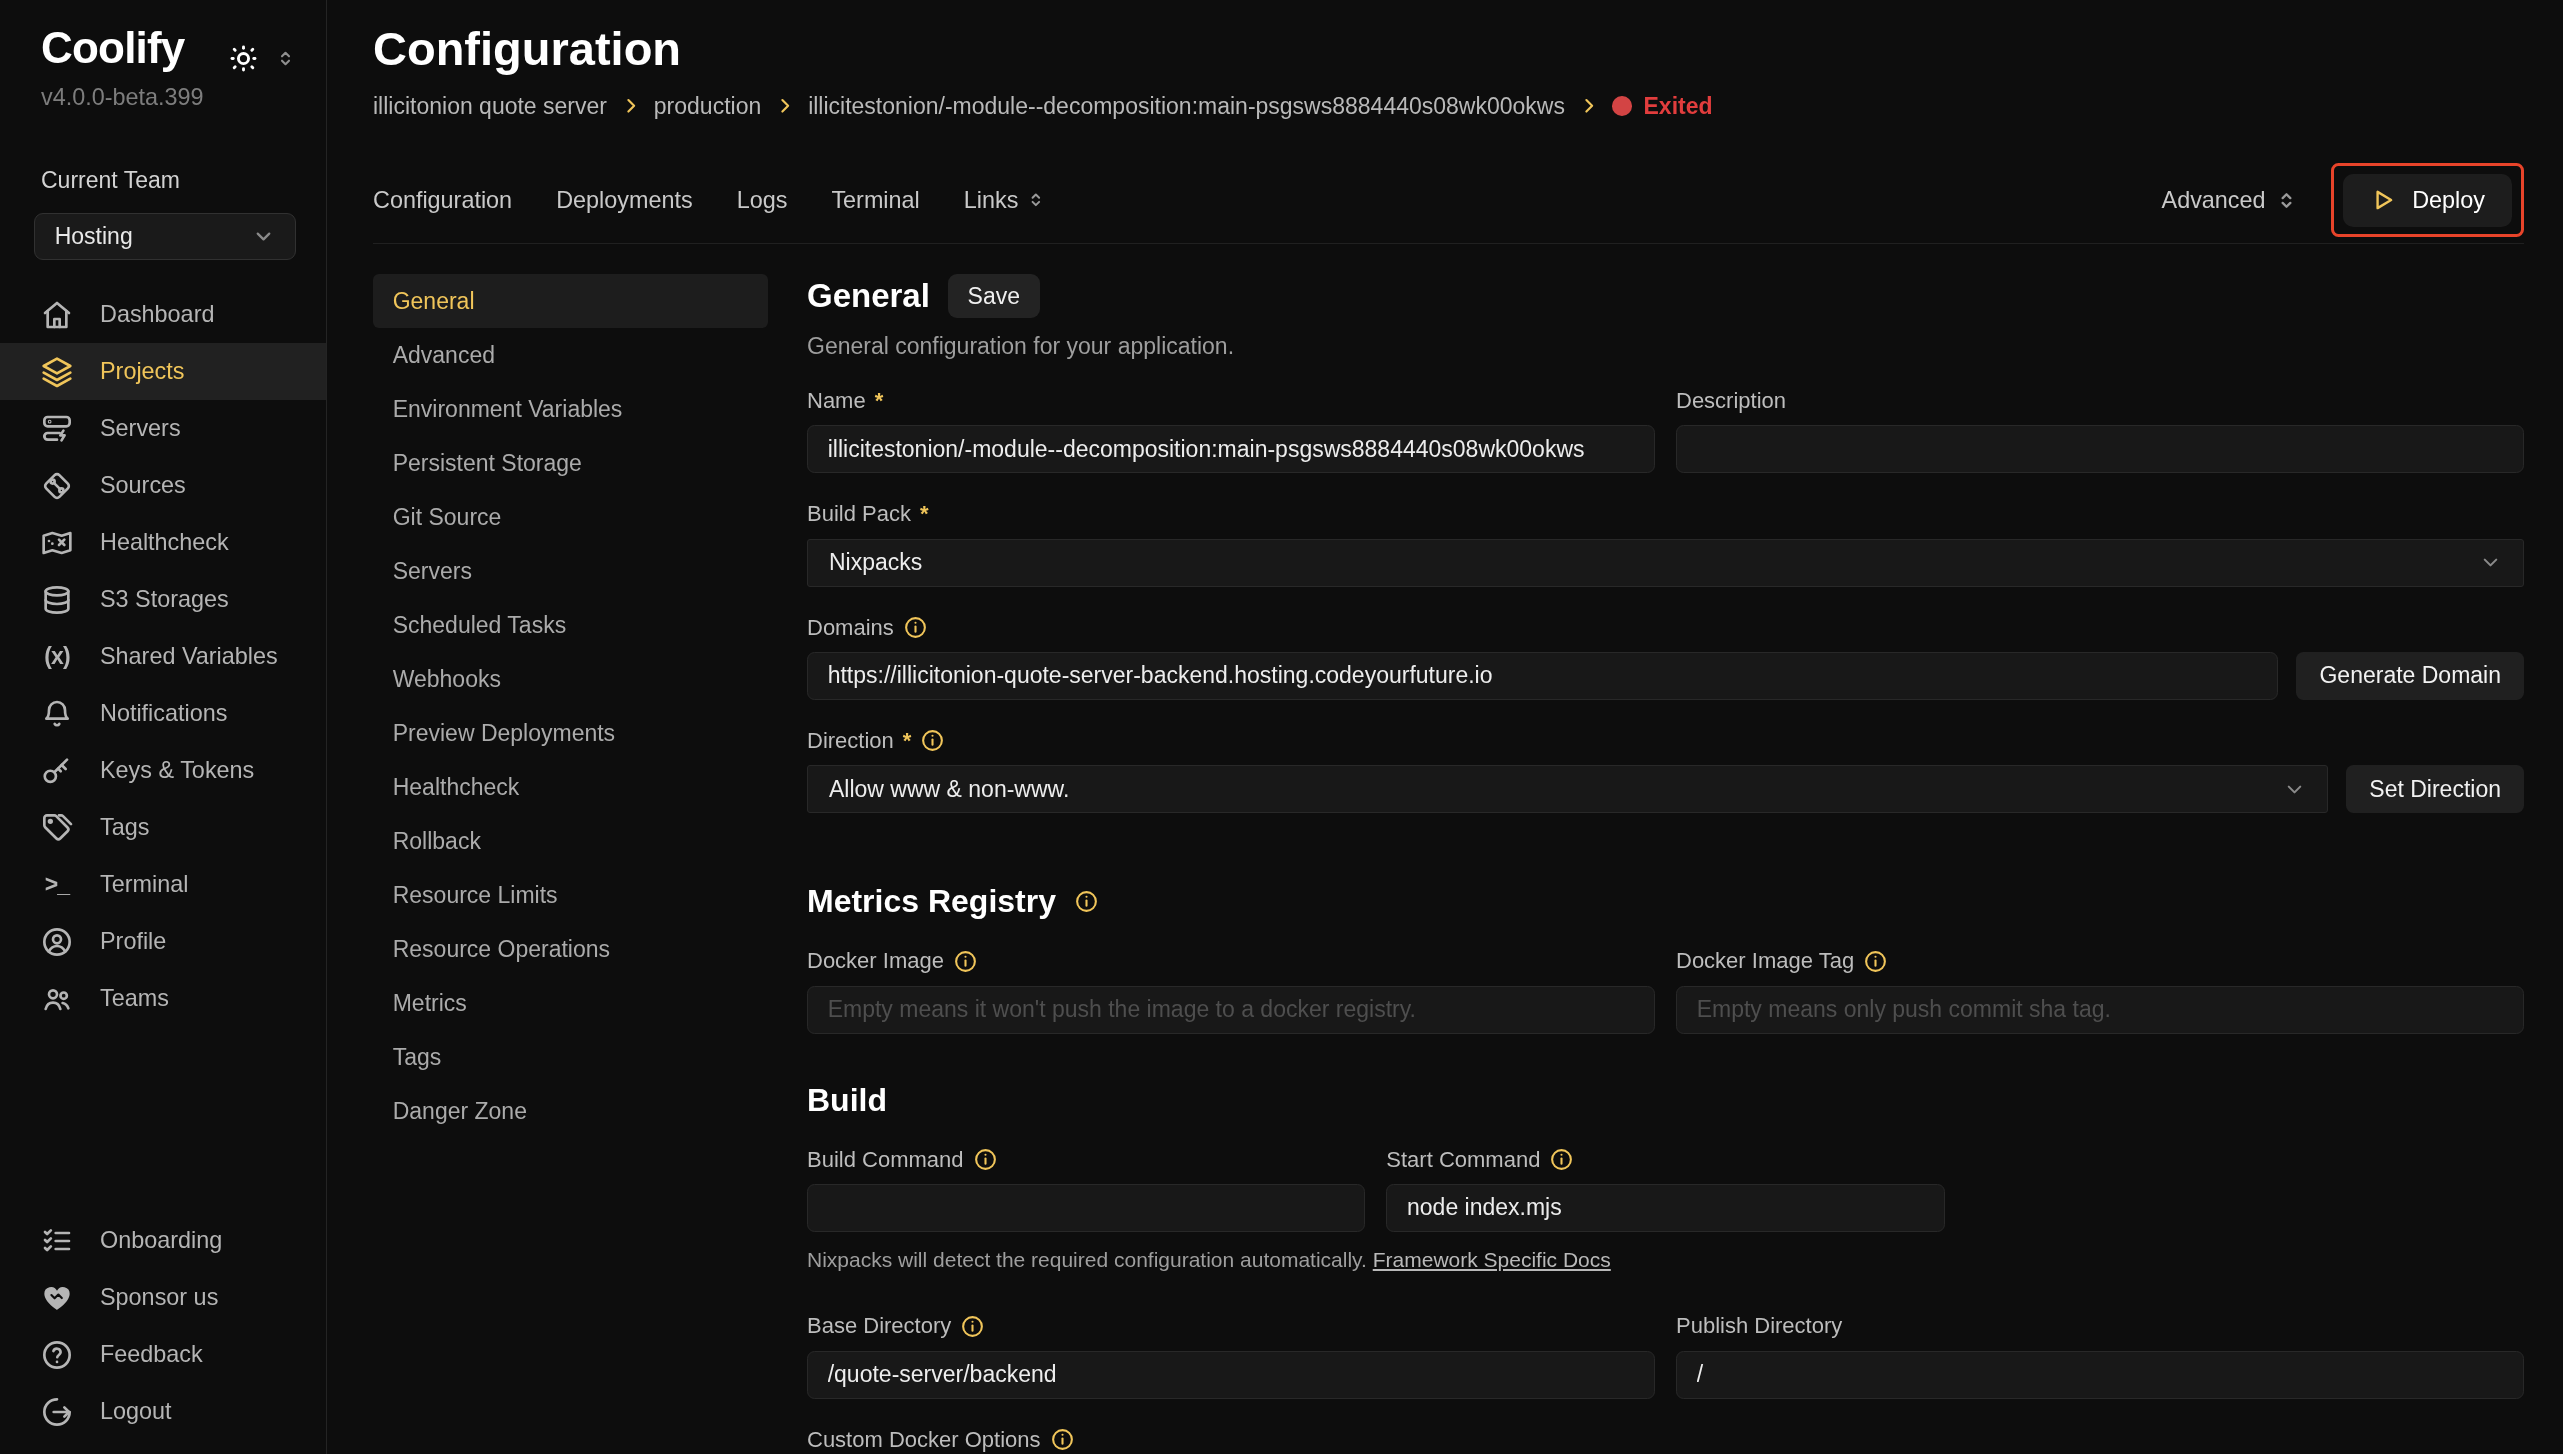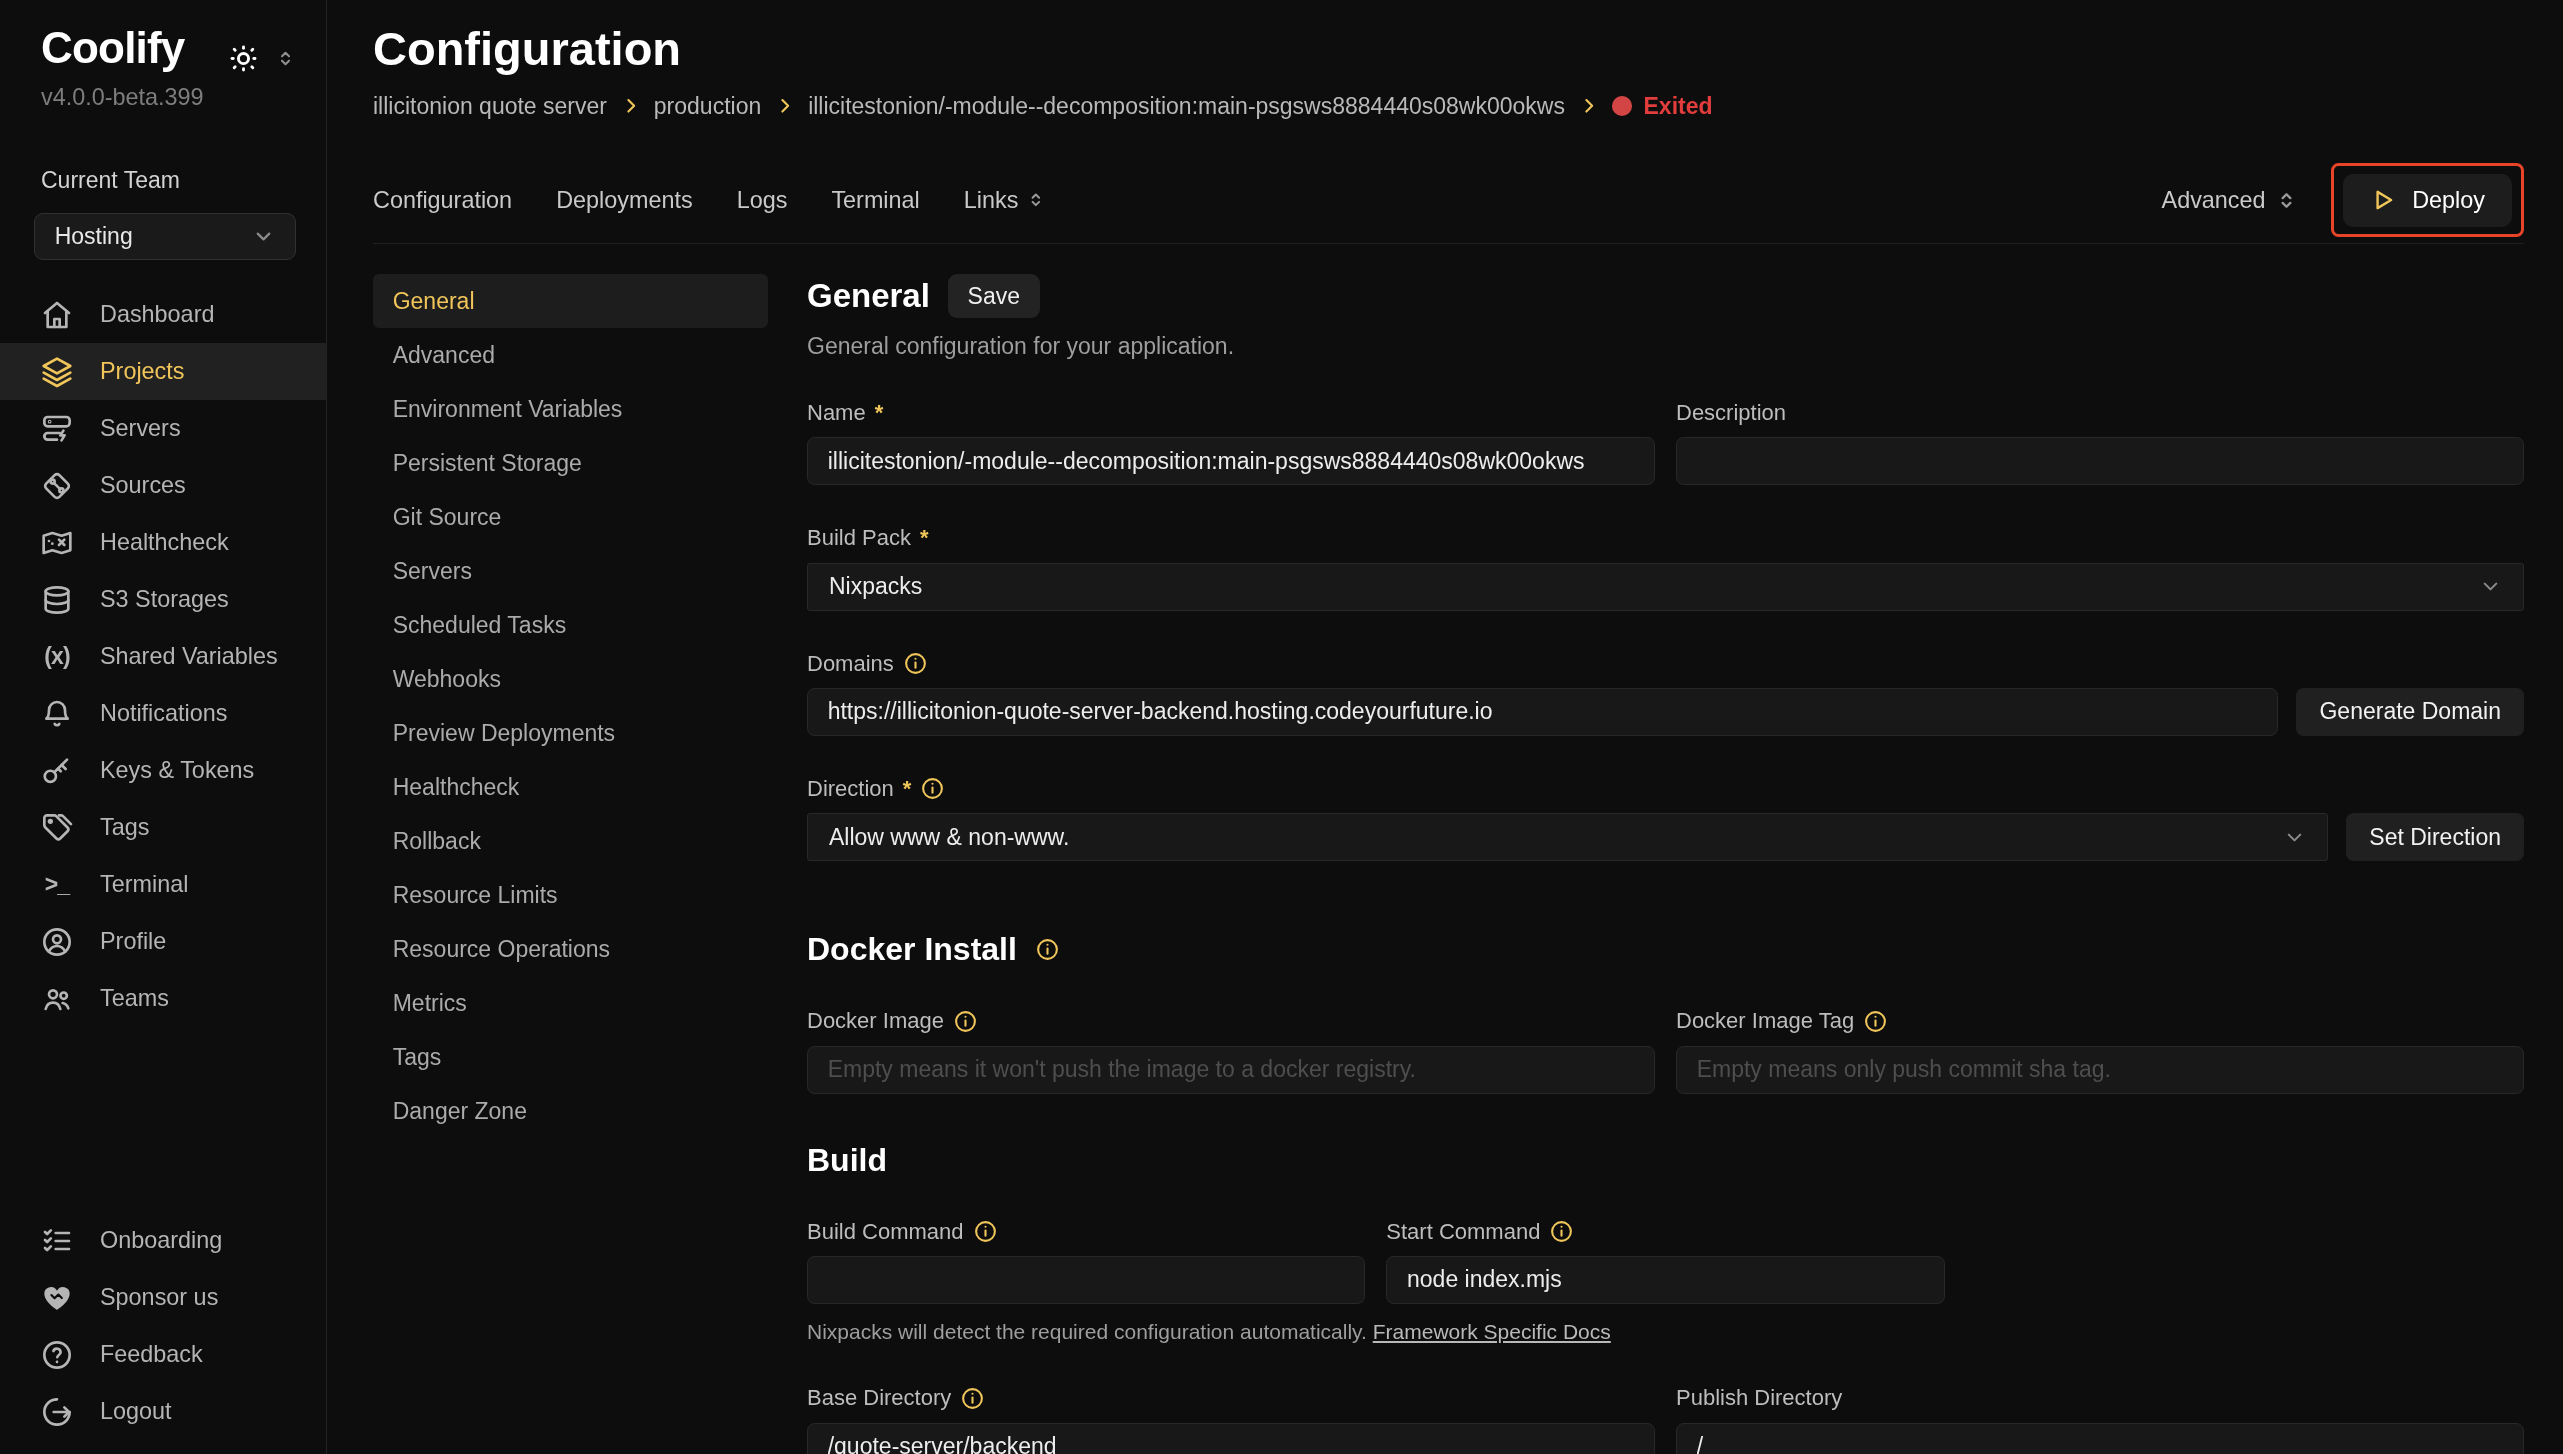--- a/index.html
+++ b/index.html
@@ -102,21 +102,21 @@
     padding:0 21px;display:flex;align-items:center;justify-content:space-between;
     color:#ededed;font-size:23px;cursor:pointer;
   }
   .sel-chev{width:23px;height:23px;color:#8a8a8a;}
   .row2{display:grid;grid-template-columns:1fr 1fr;gap:21px;}
   .row3{display:grid;grid-template-columns:1fr 1fr 1fr;gap:21px;}
   .with-btn{display:flex;gap:18px;}
   .with-btn .tinput,.with-btn .selectbox{flex:1;}
   .action-btn{background:#202020;border:none;border-radius:7.6px;height:48px;padding:0 23px;
     color:#f2f2f2;font-size:23px;white-space:nowrap;cursor:pointer;}
-  .fgroup{margin-top:40px;}
+  .fgroup{margin-top:28px;}
   .sect-gap{margin-top:70px;}
   .note{margin-top:16.6px;font-size:21px;color:#9e9e9e;}
   .note a{color:#b9b9b9;text-decoration:underline;cursor:pointer;}
 </style>
 </head>
 <body>
 
 <aside class="sidebar">
   <div class="logo-row">
     <div class="logo">Coolify</div>
@@ -440,21 +440,21 @@
             <span>Allow www &amp; non-www.</span>
             <svg class="sel-chev" viewBox="0 0 24 24" fill="none" stroke="currentColor" stroke-width="2.2" stroke-linecap="round" stroke-linejoin="round">
                 <path d="m6 9 6 6 6-6"></path>
               </svg>
           </div>
           <button class="action-btn">Set Direction</button>
         </div>
       </div>
 
       <div class="section-head sect-gap">
-        <h2 class="section-title sm">Docker Install</h2>
+        <h2 class="section-title sm">Metrics Registry</h2>
         <svg class="info" viewBox="0 0 24 24" fill="none" stroke="currentColor" stroke-width="2" stroke-linecap="round">
             <circle cx="12" cy="12" r="9"></circle>
             <path d="M12 11v5"></path>
             <path d="M12 7.5h.01"></path>
           </svg>
       </div>
 
       <div class="row2 fgroup">
         <div>
           <div class="flabel">

